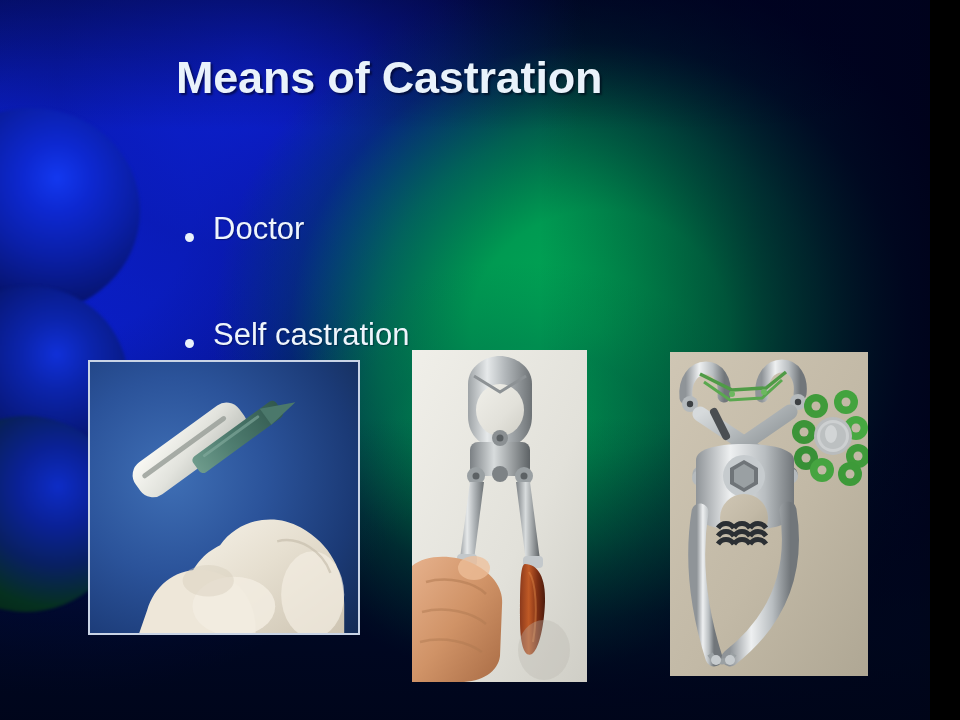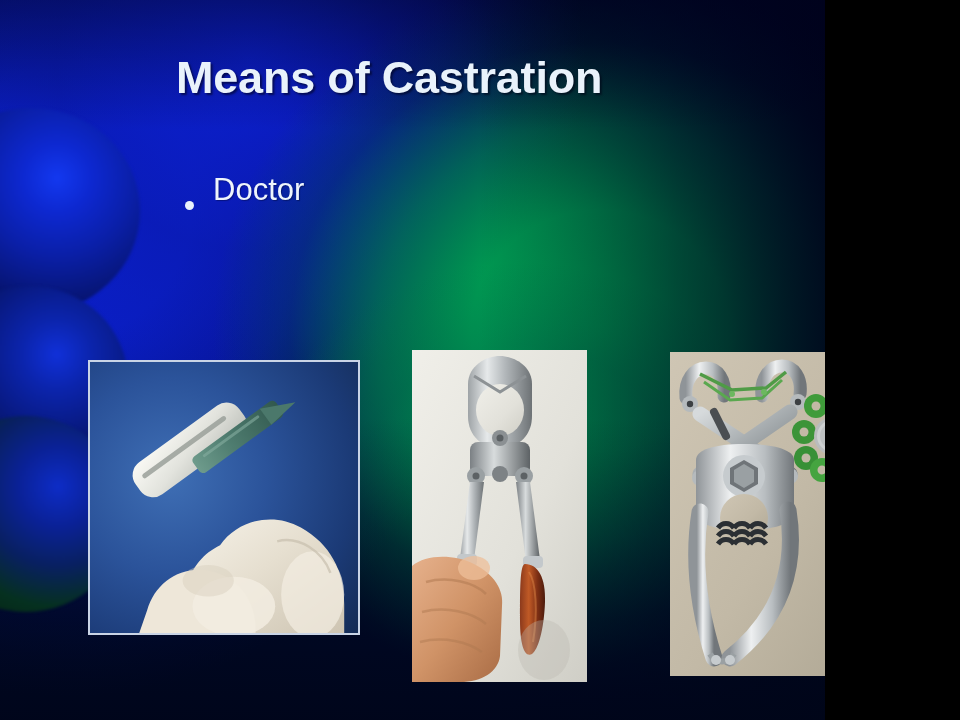--- a/index.html
+++ b/index.html
@@ -6,24 +6,25 @@
     margin: 0;
     padding: 0;
     background: #000;
   }
   body {
     font-family: "Liberation Sans", sans-serif;
   }
 
   #slide {
     position: relative;
-    width: 825px;
+    width: 912px;
     height: 720px;
     overflow: hidden;
     background: #001040;
+    padding-left: 18px;
   }
 
   
   .bg-base {
     position: absolute;
     inset: 0;
     background: #000428;
   }
   
   .bg-blue {
@@ -104,22 +105,23 @@
 
   
   #bullets {
     position: absolute;
     left: 185px;
     top: 152px;
     width: 620px;
   }
   .bullet-row {
     display: flex;
-    align-items: flex-end;
+    align-items: center;
     height: 58px;
+    margin-top: 48px;
   }
   .bullet-dot {
     width: 9px;
     height: 9px;
     border-radius: 50%;
     background: #e9f2fb;
     margin-top: 17px;
     margin-right: 19px;
     flex: 0 0 auto;
   }
@@ -160,20 +162,24 @@
   <div class="sphere sphere-1"></div>
   <div class="sphere sphere-2"></div>
   <div class="sphere sphere-3"></div>
 
   <div id="title">Means of Castration</div>
 
   <div id="bullets">
     <div class="bullet-row">
       <span class="bullet-dot"></span>
       <span class="bullet-text">Doctor</span>
+    </div>
+    <div class="bullet-row">
+      <span class="bullet-dot"></span>
+      <span class="bullet-text">Self castration</span>
     </div>
   </div>
 
   <div class="photo" id="photo-scalpel">
     <svg viewBox="0 0 272 275" preserveAspectRatio="none" aria-hidden="true">
       <defs>
         <radialGradient id="sc-bg" cx="30%" cy="42%" r="95%">
           <stop offset="0%" stop-color="#3f6fb5"></stop>
           <stop offset="38%" stop-color="#2b539a"></stop>
           <stop offset="72%" stop-color="#1b3a76"></stop>

